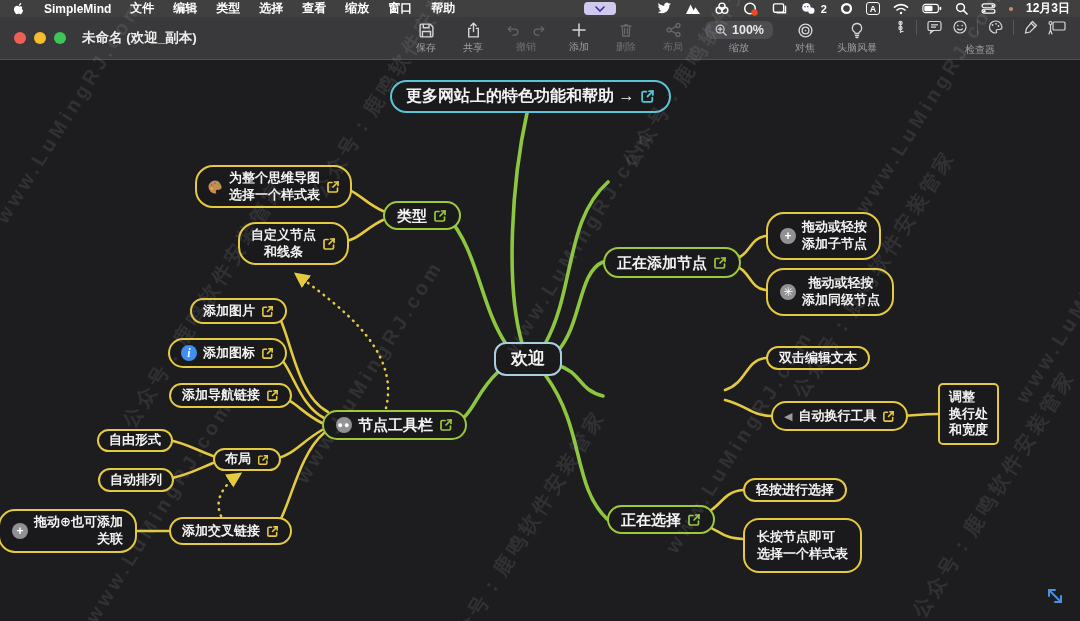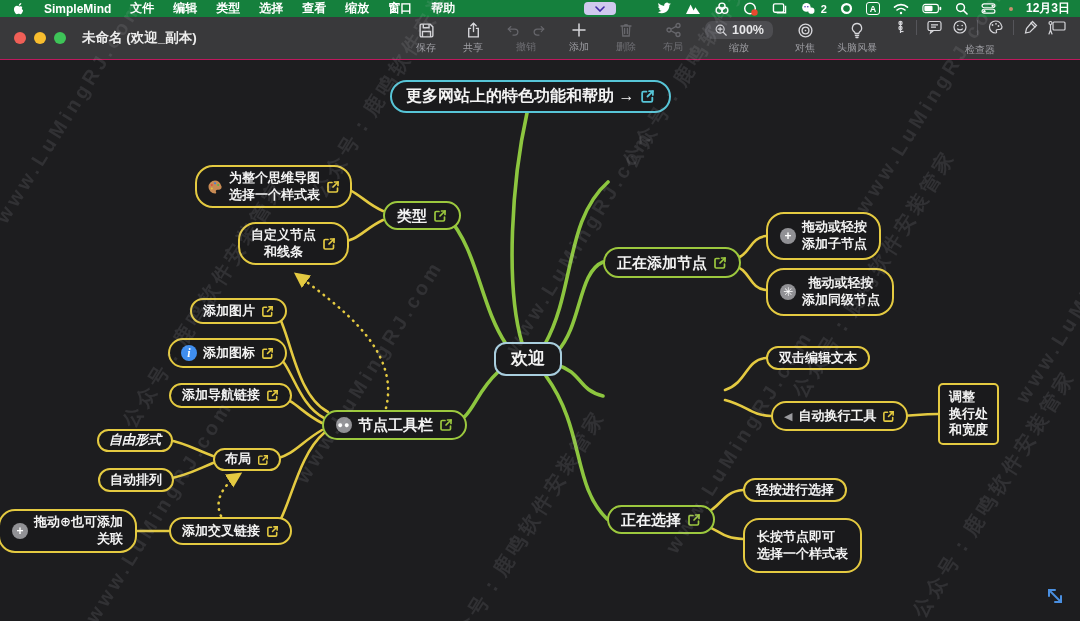--- a/index.html
+++ b/index.html
@@ -1,20 +1,20 @@
 <!DOCTYPE html>
 <html><head>
 <meta charset="utf-8">
 <style>
   * { margin:0; padding:0; box-sizing:border-box; }
   html,body { width:1080px; height:621px; overflow:hidden; background:#1d1d1f;
     font-family:"Liberation Sans","DejaVu Sans",sans-serif; }
 
   
-  .menubar { height:17px; background:#15803d; display:flex; align-items:center;
+  .menubar { height:17px; background:#404040; display:flex; align-items:center;
     color:#fff; font-size:12px; padding:0 10px 0 12px; position:relative; z-index:10; }
   .mb-left { display:flex; align-items:center; gap:19px; font-weight:600; }
   .mb-left .appname { font-weight:700; }
   .mb-right { margin-left:auto; display:flex; align-items:center; gap:13px; }
   .mb-icon { display:inline-flex; align-items:center; justify-content:center; height:15px; }
   .mb-icon svg { display:block; }
   .rec-pill { width:32px; height:13px; background:#cfc9ee; border-radius:4px;
     display:flex; align-items:center; justify-content:center; margin-right:28px; }
   .abox { width:14px; height:13px; border:1.4px solid #fff; border-radius:3px;
     font-size:9px; font-weight:700; display:flex; align-items:center; justify-content:center; }
@@ -513,21 +513,21 @@
 
   <div class="n yellow" style="left:213px; top:388px; height:23px; padding:0 10px; border-radius:12px; font-size:13px;">
     <span>布局</span>
     <svg class="lnk" width="12" height="12" viewBox="0 0 14 14" fill="none" stroke="currentColor" stroke-width="1.7" stroke-linecap="round">
         <path d="M6 2.5H3.2A1.2 1.2 0 0 0 2 3.7v7.1A1.2 1.2 0 0 0 3.2 12h7.1a1.2 1.2 0 0 0 1.2-1.2V8"></path>
         <path d="M8.5 2h3.5v3.5"></path>
         <path d="M12 2L7 7"></path>
       </svg>
   </div>
 
-  <div class="n yellow" style="left:97px; top:369px; height:23px; padding:0 10px; border-radius:12px; font-size:13px;font-style:italic;">
+  <div class="n yellow" style="left:97px; top:369px; height:23px; padding:0 10px; border-radius:12px; font-size:13px;">
     <span>自由形式</span>
   </div>
 
   <div class="n yellow" style="left:98px; top:408px; height:24px; padding:0 10px; border-radius:12px; font-size:13px;font-family:Liberation Serif, serif;">
     <span>自动排列</span>
   </div>
 
   <div class="n yellow" style="left:169px; top:457px; height:28px; padding:0 11px; border-radius:14px; font-size:13px;">
     <span>添加交叉链接</span>
     <svg class="lnk" width="13" height="13" viewBox="0 0 14 14" fill="none" stroke="currentColor" stroke-width="1.7" stroke-linecap="round">

